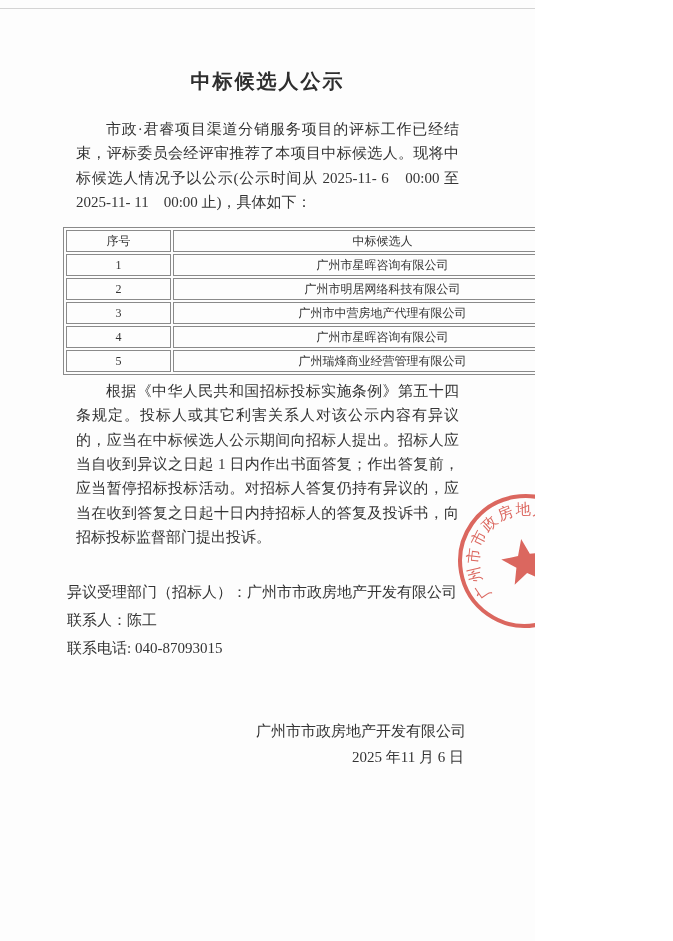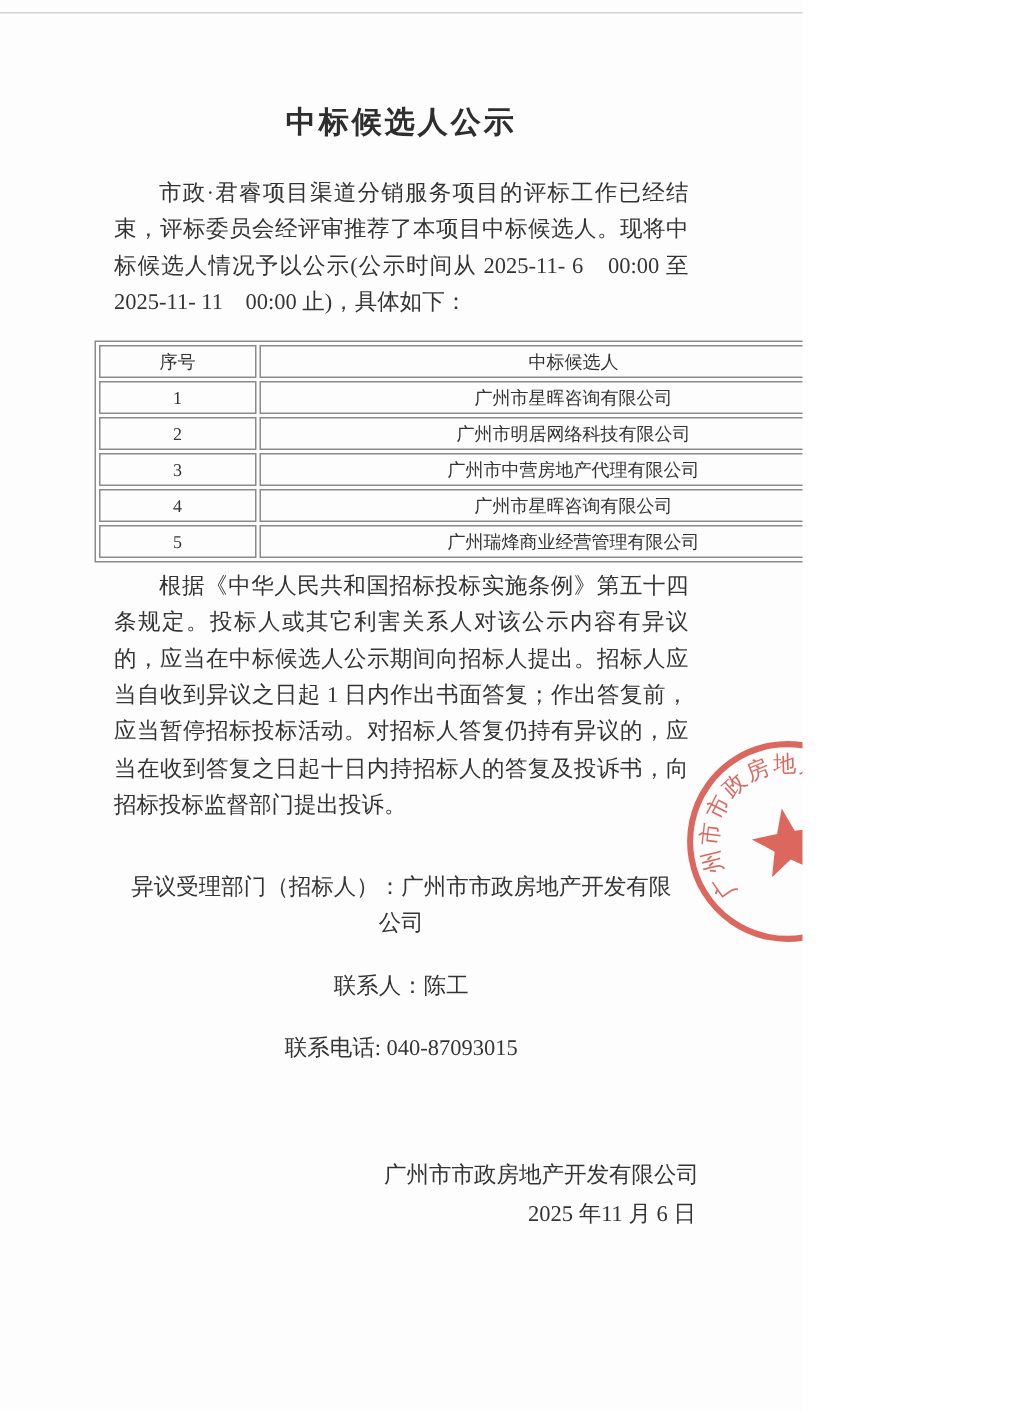--- a/index.html
+++ b/index.html
@@ -66,21 +66,21 @@
     color: #333333;
   }
   .col-rank { width: 20%; }
   .para2 { margin-top: 4px; }
   .contact-block {
     margin-top: 32px;
     font-size: 15px;
     line-height: 1.58;
     color: #343434;
   }
-  .contact-line { margin: 18px; text-align: center; }
+  .contact-line { margin: 4px; }
   .signature-block {
     margin-top: 62px;
     text-align: right;
     font-size: 15px;
     color: #343434;
     padding-right: 6px;
     position: relative;
     z-index: 1;
   }
   .signature-date {

